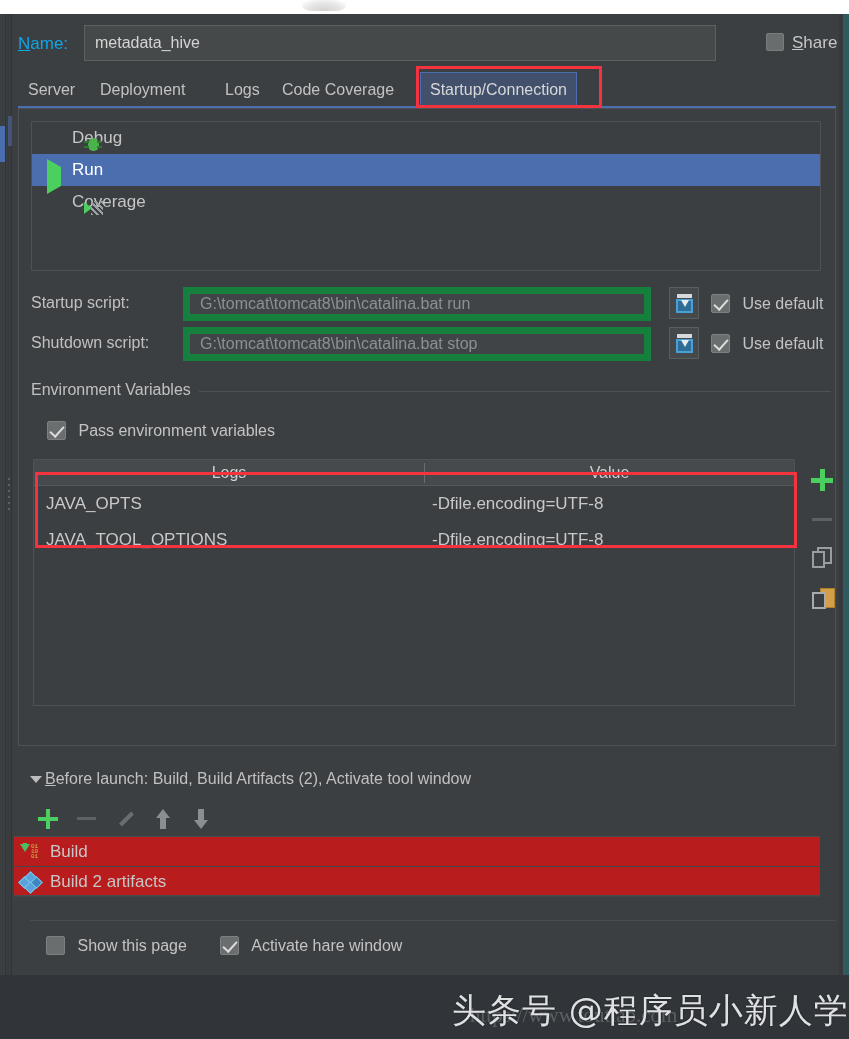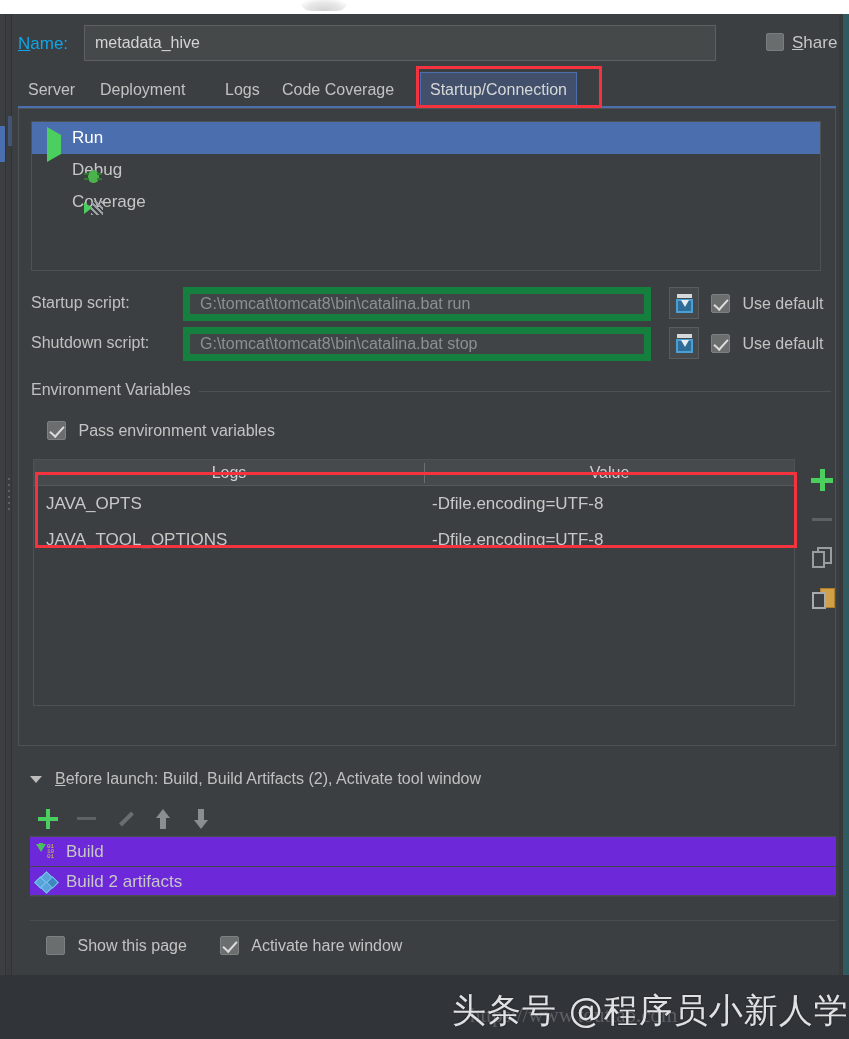--- a/index.html
+++ b/index.html
@@ -293,21 +293,21 @@
     position: absolute; left: 16px; top: 756px; width: 800px; height: 22px;
     font-size: 16px; color: #c0c0c0;
   }
   .bl-arrow {
     position: absolute; left: 0px; top: 6px;
     width: 0; height: 0;
     border-left: 6px solid transparent;
     border-right: 6px solid transparent;
     border-top: 7px solid #bdbdbd;
   }
-  .bl-text { position: absolute; left: 25px; top: 0; white-space: nowrap; }
+  .bl-text { position: absolute; left: 15px; top: 0; white-space: nowrap; }
   .bl-text u { text-decoration: underline; }
   .bl-toolbar { position: absolute; left: 18px; top: 790px; width: 400px; height: 30px; }
   .bl-tool { position: absolute; top: 0; width: 36px; height: 30px; }
   .ic-plus-sm { position: absolute; left: 6px; top: 5px; width: 20px; height: 20px; }
   .ic-plus-sm::before, .ic-plus-sm::after { content:""; position:absolute; background:#4bcf5f; }
   .ic-plus-sm::before { left: 8px; top: 0; width: 4px; height: 20px; }
   .ic-plus-sm::after  { left: 0; top: 8px; width: 20px; height: 4px; }
   .ic-minus-sm { position: absolute; left: 7px; top: 13px; width: 19px; height: 3px; background:#5f6264; }
   .ic-pencil { position: absolute; left: 8px; top: 6px; width: 18px; height: 18px; }
   .ic-pencil .shaft {
@@ -321,22 +321,22 @@
     border-bottom: 9px solid #8b8e90;
   }
   .ic-arrow-up .tail { position:absolute; left: 4px; top: 9px; width: 6px; height: 11px; background:#8b8e90; }
   .ic-arrow-dn .head {
     position: absolute; left: 0; bottom: 0; width: 0; height: 0;
     border-left: 7px solid transparent; border-right: 7px solid transparent;
     border-top: 9px solid #8b8e90;
   }
   .ic-arrow-dn .tail { position:absolute; left: 4px; top: 0px; width: 6px; height: 11px; background:#8b8e90; }
   .bl-list {
-    position: absolute; left: 16px; top: 822px; width: 806px; height: 60px;
-    background: #6d28d9; border-top: 1px solid #4a4d4f; border-bottom: 1px solid #4a4d4f;
+    position: absolute; left: 0; top: 822px; width: 806px; height: 60px;
+    background: #b91c1c; border-top: 1px solid #4a4d4f; border-bottom: 1px solid #4a4d4f;
   }
   .bl-item {
     position: relative; height: 30px; line-height: 30px;
     padding-left: 36px; font-size: 17px; color: #c7c7c7;
     border-bottom: 1px solid #434648;
   }
   .ic-build { position: absolute; left: 6px; top: 6px; width: 24px; height: 18px; }
   .ic-build .dn {
     position: absolute; left: 0; top: 1px; width: 0; height: 0;
     border-left: 5px solid transparent; border-right: 5px solid transparent;
@@ -425,30 +425,30 @@
       <div class="tab" style="left:72px;">Deployment</div>
       <div class="tab" style="left:197px;">Logs</div>
       <div class="tab" style="left:254px;">Code Coverage</div>
       <div class="tab sel" style="left:402px;">Startup/Connection</div>
     </div>
     <div class="redbox" style="left:402px; top:52px; width:186px; height:42px;"></div>
 
     <div class="content-frame">
 
       <div class="modes">
-        <div class="mode-item sel">
-          <span class="mode-icon"><span class="ic-run"></span></span>
-          <span>Run</span>
-        </div>
         <div class="mode-item">
           <span class="mode-icon ic-debug">
             <span class="body"></span><span class="leg l1"></span><span class="leg l2"></span>
             <span class="leg l3"></span><span class="leg l4"></span>
           </span>
           <span>Debug</span>
+        </div>
+        <div class="mode-item sel">
+          <span class="mode-icon"><span class="ic-run"></span></span>
+          <span>Run</span>
         </div>
         <div class="mode-item">
           <span class="mode-icon ic-cov">
             <span class="tri"></span><span class="grid"></span>
           </span>
           <span>Coverage</span>
         </div>
       </div>
 
       <div class="script-row" style="top:178px;">

